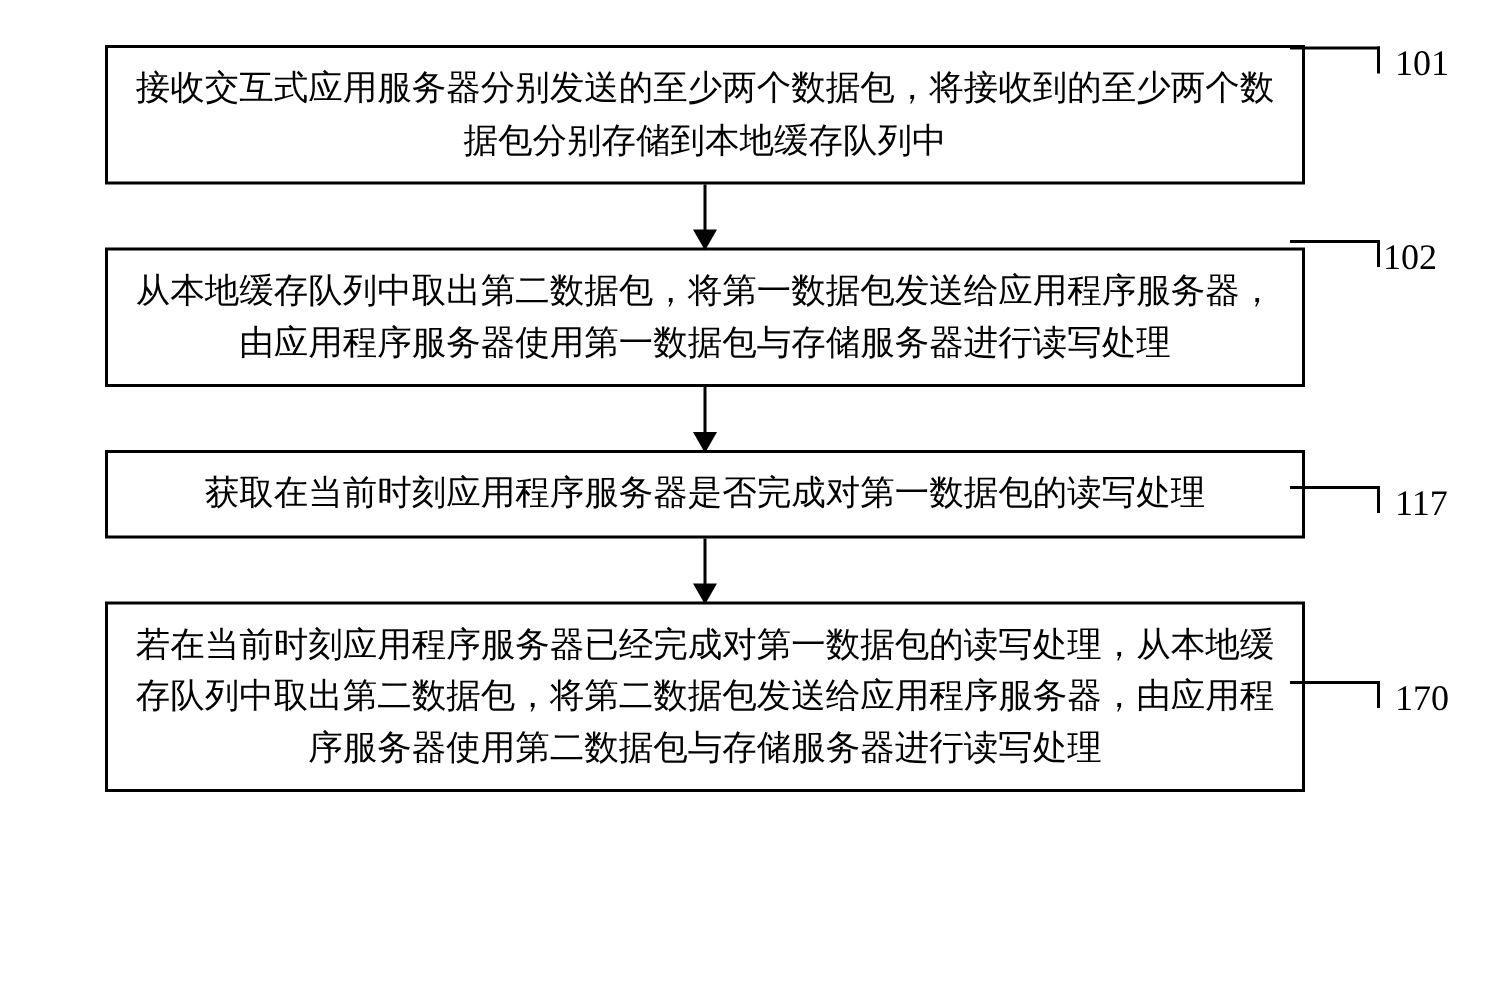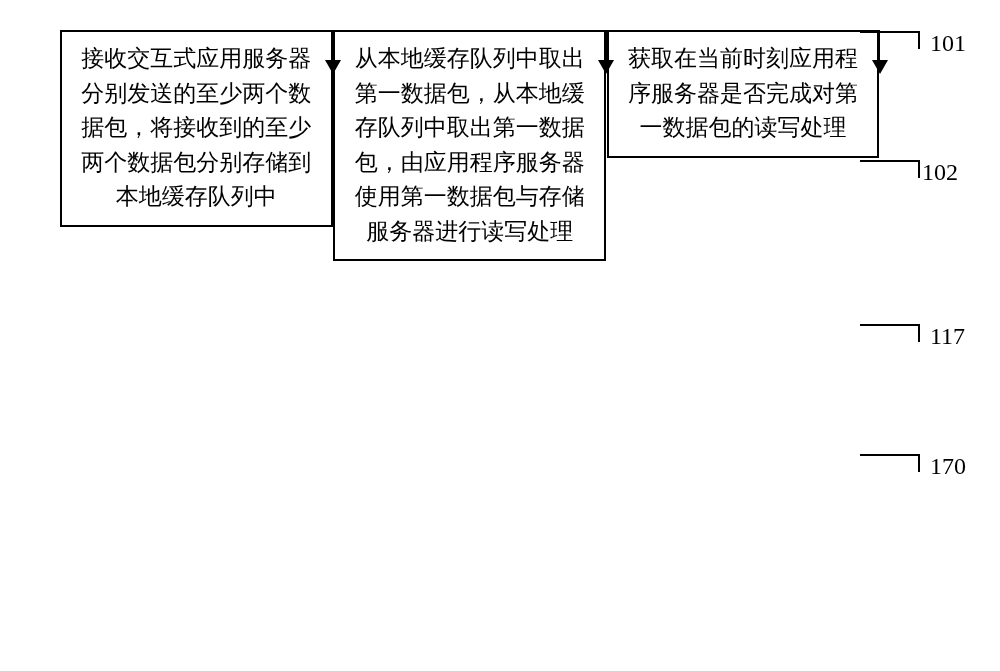--- a/index.html
+++ b/index.html
@@ -9,21 +9,22 @@
     background: #fff;
     font-family: "SimSun", "宋体", serif;
     position: relative;
   }
   .flow {
     position: absolute;
     left: 60px;
     top: 30px;
     width: 820px;
     display: flex;
-    align-items: flex-start;
+    flex-direction: column;
+    align-items: center;
   }
   .box {
     border: 2px solid #000;
     width: 800px;
     padding: 10px 16px;
     text-align: center;
     font-size: 23px;
     line-height: 1.5;
     position: relative;
   }
@@ -58,27 +59,30 @@
 </style>
 </head>
 <body>
 
 <div class="flow">
   <div class="box">
     <span>接收交互式应用服务器分别发送的至少两个数据包，将接收到的至少两个数据包分别存储到本地缓存队列中</span>
   </div>
   <div class="arrow"></div>
   <div class="box">
-    <span>从本地缓存队列中取出第一数据包，从本地缓存队列中取出第一数据包，由应用程序服务器使用第一数据包与存储服务器进行读写处理</span>
+    <span>从本地缓存队列中取出第二数据包，将第一数据包发送给应用程序服务器，由应用程序服务器使用第一数据包与存储服务器进行读写处理</span>
   </div>
   <div class="arrow"></div>
   <div class="box">
     <span>获取在当前时刻应用程序服务器是否完成对第一数据包的读写处理</span>
   </div>
   <div class="arrow"></div>
+  <div class="box">
+    <span>若在当前时刻应用程序服务器已经完成对第一数据包的读写处理，从本地缓存队列中取出第二数据包，将第二数据包发送给应用程序服务器，由应用程序服务器使用第二数据包与存储服务器进行读写处理</span>
+  </div>
 </div>
 
 <div class="lead" style="left:860px; top:31px; width:60px; height:18px;"></div>
 <div class="label" style="left:930px; top:30px;">101</div>
 
 <div class="lead" style="left:860px; top:160px; width:60px; height:18px;"></div>
 <div class="label" style="left:922px; top:159px;">102</div>
 
 <div class="lead" style="left:860px; top:324px; width:60px; height:18px;"></div>
 <div class="label" style="left:930px; top:323px;">117</div>

